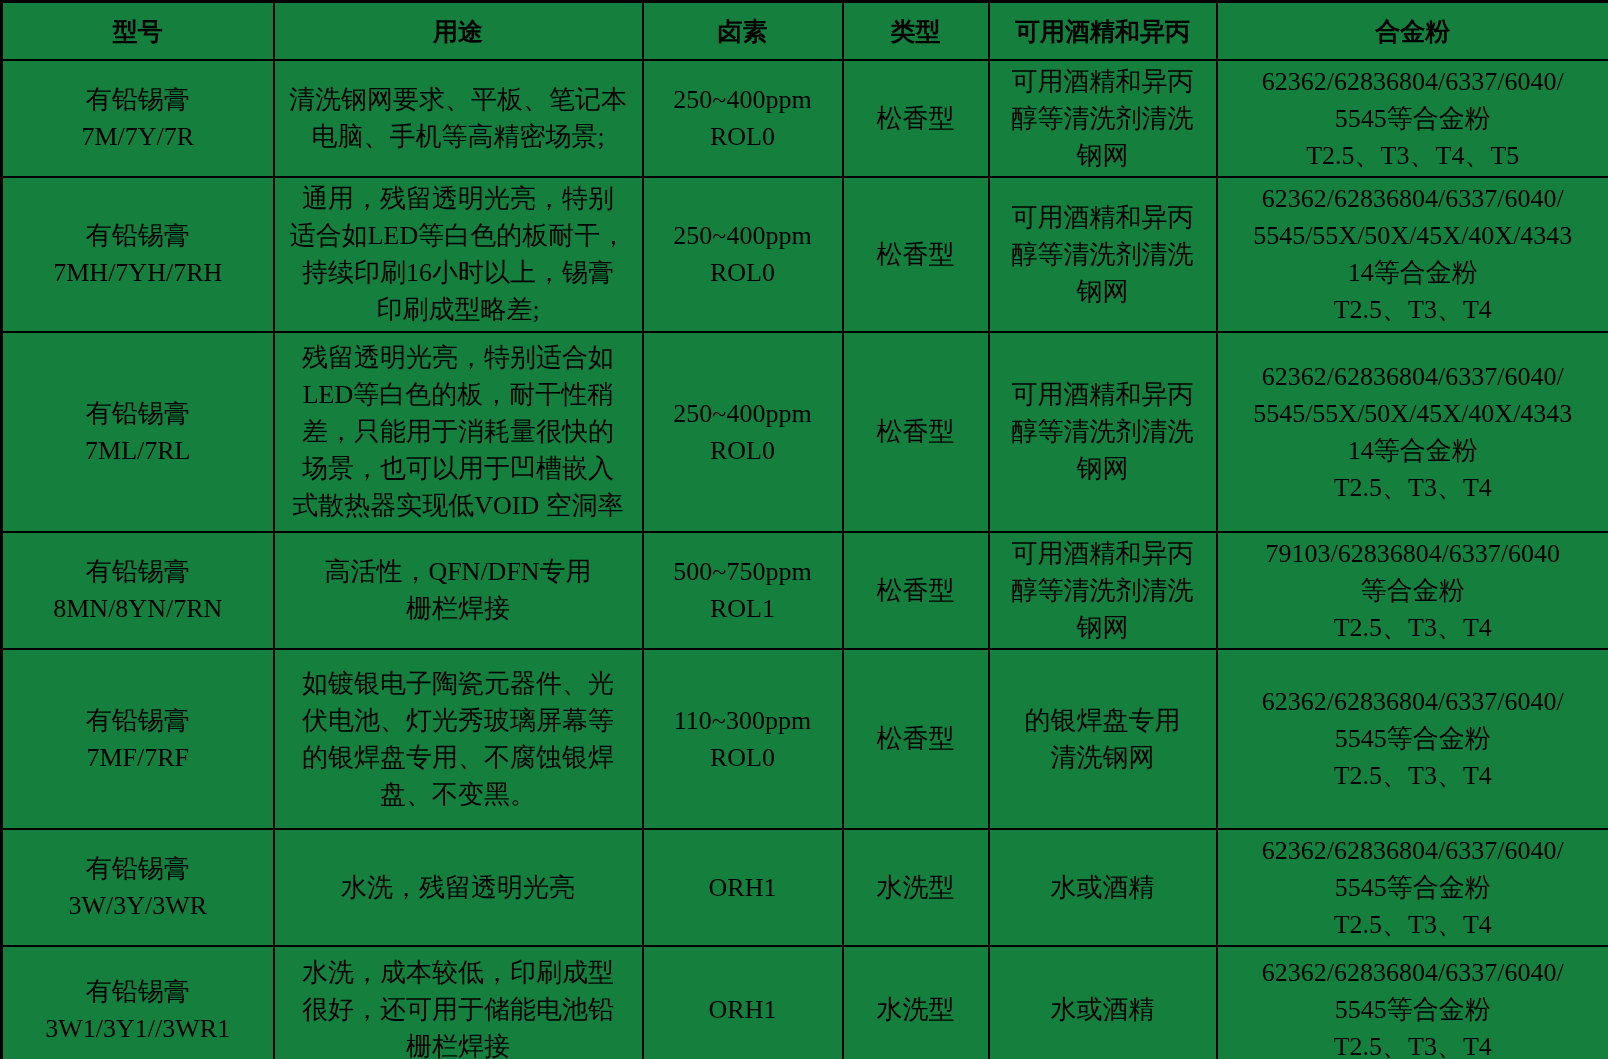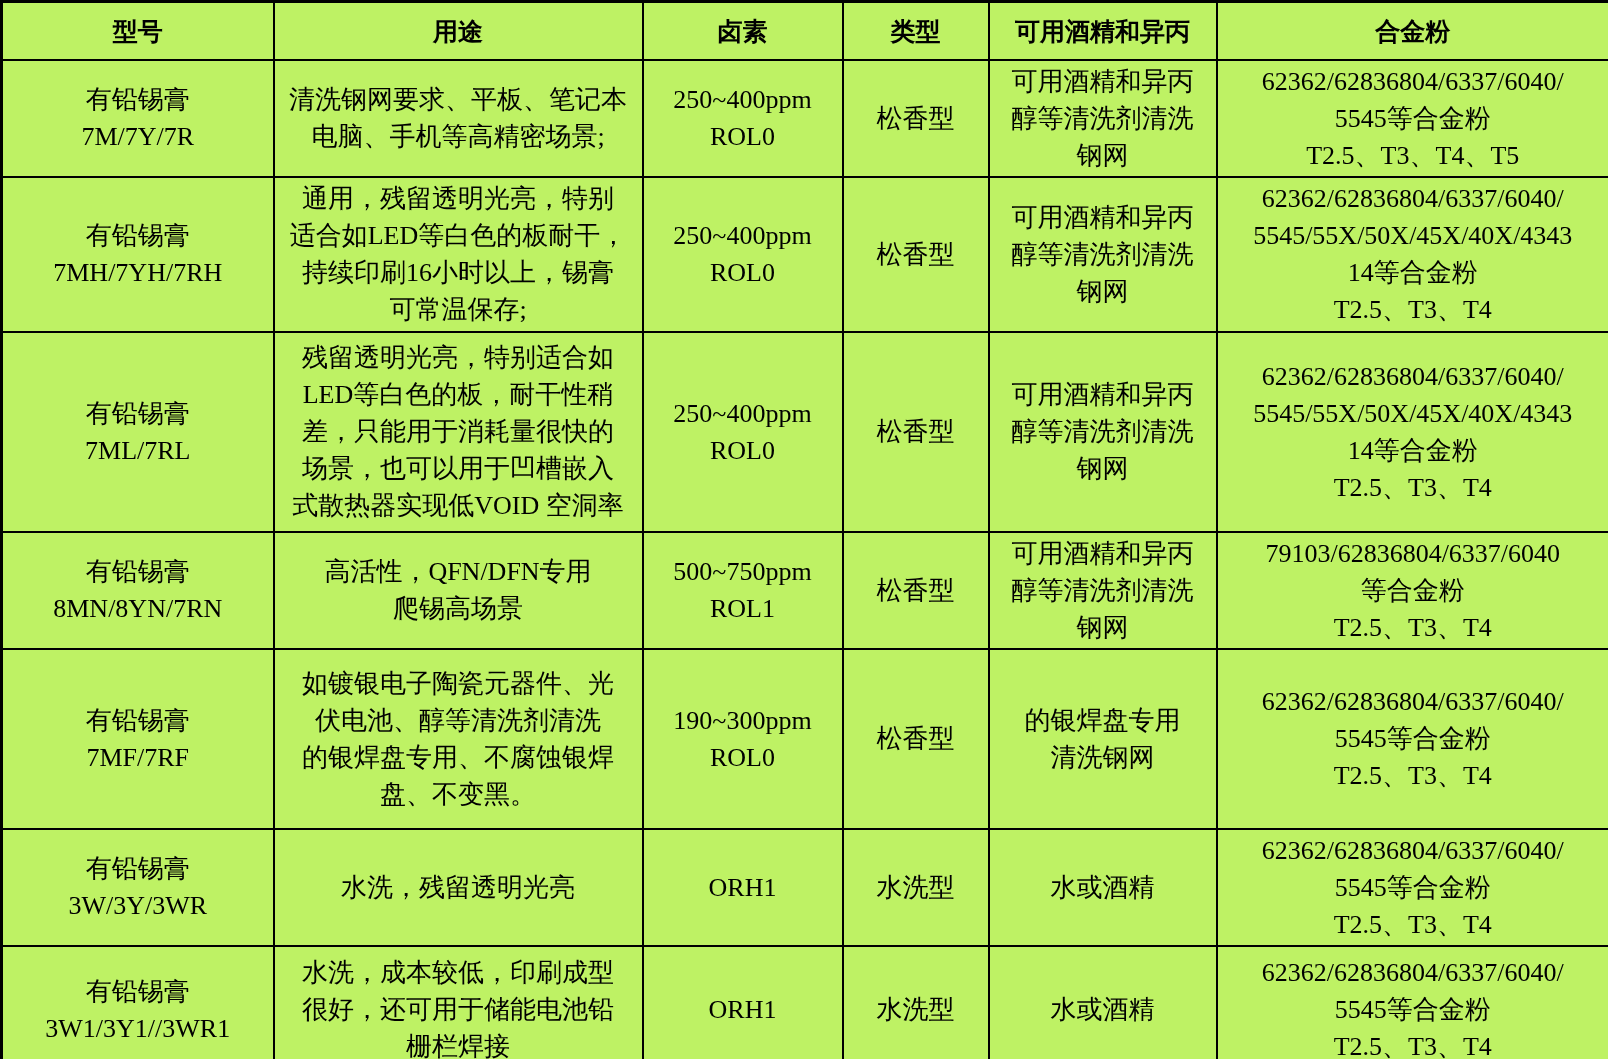--- a/index.html
+++ b/index.html
@@ -3,21 +3,21 @@
 <meta charset="utf-8">
 <style>
   * { margin: 0; padding: 0; box-sizing: border-box; }
   html, body {
     background: #ffffff;
     font-family: "Liberation Serif", "DejaVu Serif", serif;
   }
   .page {
     width: 1608px;
     height: 1059px;
-    background: #bef264;
+    background: #15803d;
     overflow: hidden;
   }
   table.spec-table {
     border-collapse: collapse;
     table-layout: fixed;
     width: 1608px;
     height: 1059px;
     border: 3px solid #000000;
     color: #000000;
   }
@@ -96,21 +96,21 @@
         <td>62362/62836804/6337/6040/
 5545等合金粉
 T2.5、T3、T4、T5</td>
       </tr>
       <tr class="row-2">
         <td>有铅锡膏
 7MH/7YH/7RH</td>
         <td>通用，残留透明光亮，特别
 适合如LED等白色的板耐干，
 持续印刷16小时以上，锡膏
-可常温保存;</td>
+印刷成型略差;</td>
         <td>250~400ppm
 ROL0</td>
         <td>松香型</td>
         <td>可用酒精和异丙
 醇等清洗剂清洗
 钢网</td>
         <td>62362/62836804/6337/6040/
 5545/55X/50X/45X/40X/4343
 14等合金粉
 T2.5、T3、T4</td>
@@ -131,39 +131,39 @@
 钢网</td>
         <td>62362/62836804/6337/6040/
 5545/55X/50X/45X/40X/4343
 14等合金粉
 T2.5、T3、T4</td>
       </tr>
       <tr class="row-4">
         <td>有铅锡膏
 8MN/8YN/7RN</td>
         <td>高活性，QFN/DFN专用
-爬锡高场景</td>
+栅栏焊接</td>
         <td>500~750ppm
 ROL1</td>
         <td>松香型</td>
         <td>可用酒精和异丙
 醇等清洗剂清洗
 钢网</td>
         <td>79103/62836804/6337/6040
 等合金粉
 T2.5、T3、T4</td>
       </tr>
       <tr class="row-5">
         <td>有铅锡膏
 7MF/7RF</td>
         <td>如镀银电子陶瓷元器件、光
-伏电池、醇等清洗剂清洗
+伏电池、灯光秀玻璃屏幕等
 的银焊盘专用、不腐蚀银焊
 盘、不变黑。</td>
-        <td>190~300ppm
+        <td>110~300ppm
 ROL0</td>
         <td>松香型</td>
         <td>的银焊盘专用
 清洗钢网</td>
         <td>62362/62836804/6337/6040/
 5545等合金粉
 T2.5、T3、T4</td>
       </tr>
       <tr class="row-6">
         <td>有铅锡膏

